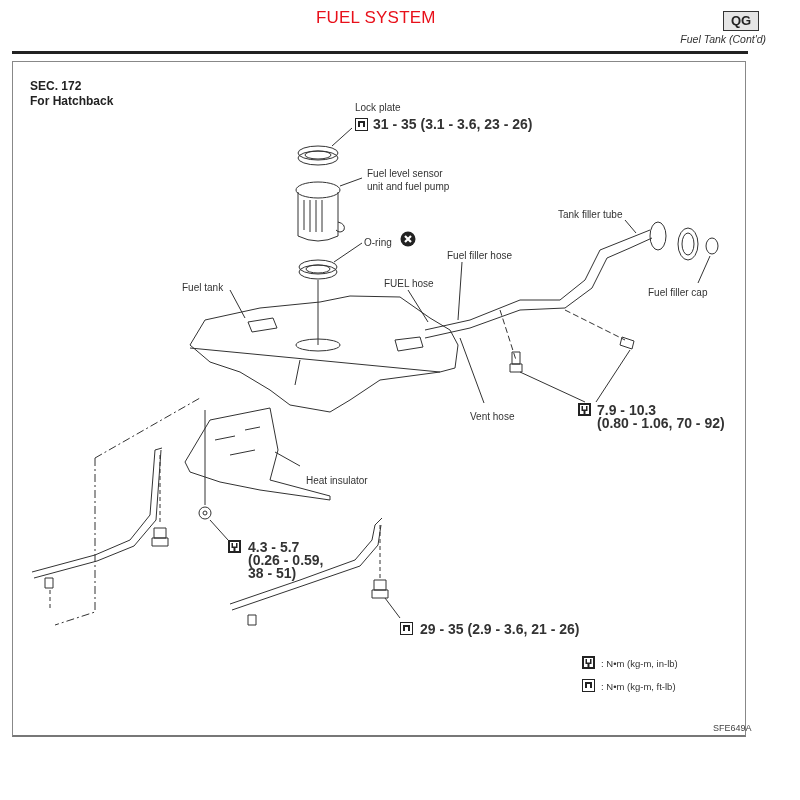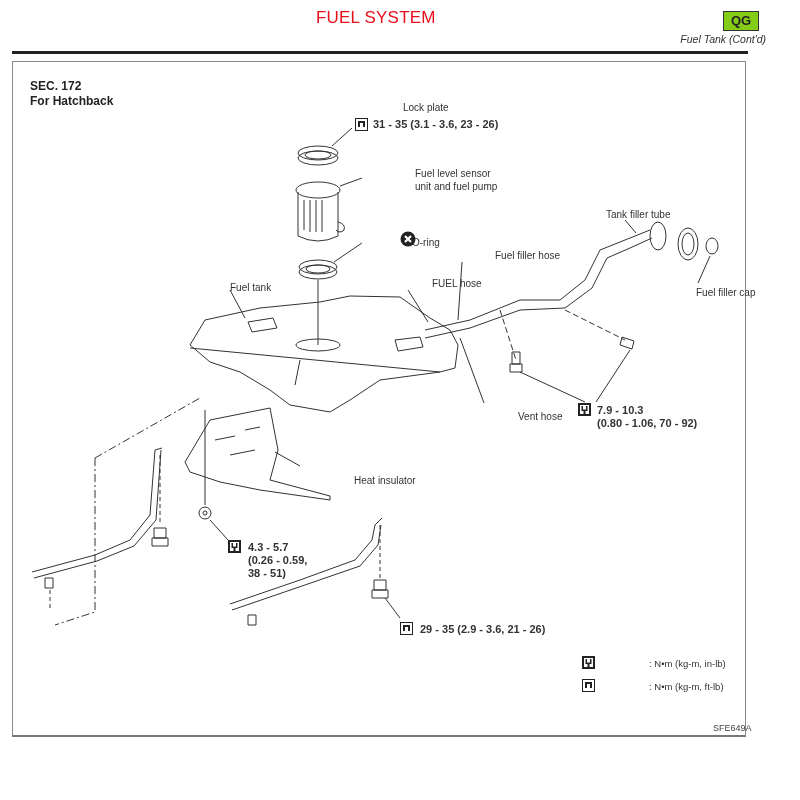--- a/index.html
+++ b/index.html
@@ -1,24 +1,24 @@
 <!DOCTYPE html>
 <html><head>
 <meta charset="utf-8">
 <style>
   html, body { margin:0; padding:0; background:#ffffff; }
   body { width:800px; height:800px; position:relative; overflow:hidden; font-family:"Liberation Sans", sans-serif; color:#222; }
   .hdr-title { position:absolute; left:316px; top:8px; font-size:17px; font-weight:normal; color:#e8101a; letter-spacing:0.2px; }
-  .hdr-code { position:absolute; left:723px; top:11px; width:34px; height:18px; border:1.5px solid #333; font-size:13px; font-weight:bold; text-align:center; line-height:18px; color:#222; background:#84cc16; }
+  .hdr-code { position:absolute; left:723px; top:11px; width:34px; height:18px; border:1.5px solid #333; font-size:13px; font-weight:bold; text-align:center; line-height:18px; color:#222; background:#e5e5e5; }
   .hdr-sub { position:absolute; right:34px; top:33px; font-size:10.5px; font-style:italic; color:#333; }
   .hdr-rule { position:absolute; left:12px; top:51px; width:736px; height:3px; background:#222; }
   .frame { position:absolute; left:12px; top:61px; width:734px; height:676px; border:1px solid #888; border-bottom:2px solid #777; box-sizing:border-box; }
   .sec { position:absolute; left:30px; top:79px; font-size:12px; font-weight:bold; line-height:15px; color:#222; }
-  .lbl { position:absolute; font-size:10px; color:#333; line-height:13px; white-space:nowrap;margin-left:48px; }
-  .tq { position:absolute; font-size:11px; font-weight:bold; color:#333; line-height:13px; white-space:nowrap; }
+  .lbl { position:absolute; font-size:10px; color:#333; line-height:13px; white-space:nowrap; }
+  .tq { position:absolute; font-size:14px; font-weight:bold; color:#333; line-height:13px; white-space:nowrap; }
   .ico { position:absolute; width:13px; height:13px; }
   .ref { position:absolute; left:713px; top:723px; font-size:9px; color:#444; }
   svg.art { position:absolute; left:0; top:0; }
 </style>
 </head>
 <body>
 
 <div class="hdr-title">FUEL SYSTEM</div>
 <div class="hdr-code">QG</div>
 <div class="hdr-sub">Fuel Tank (Cont'd)</div>

